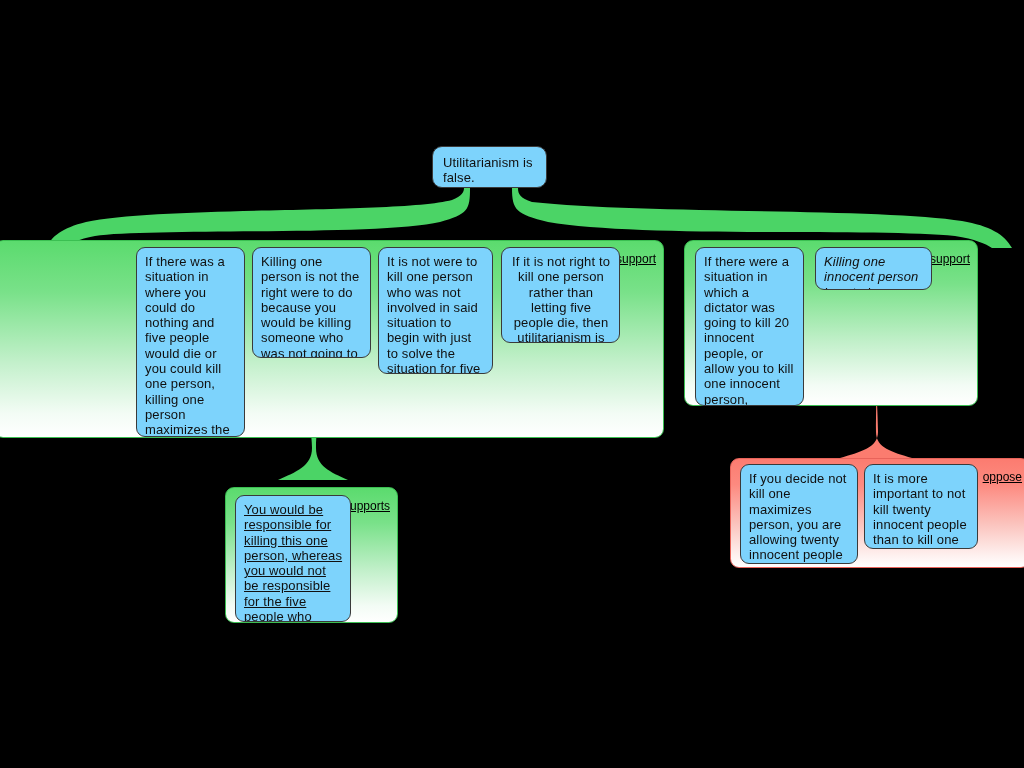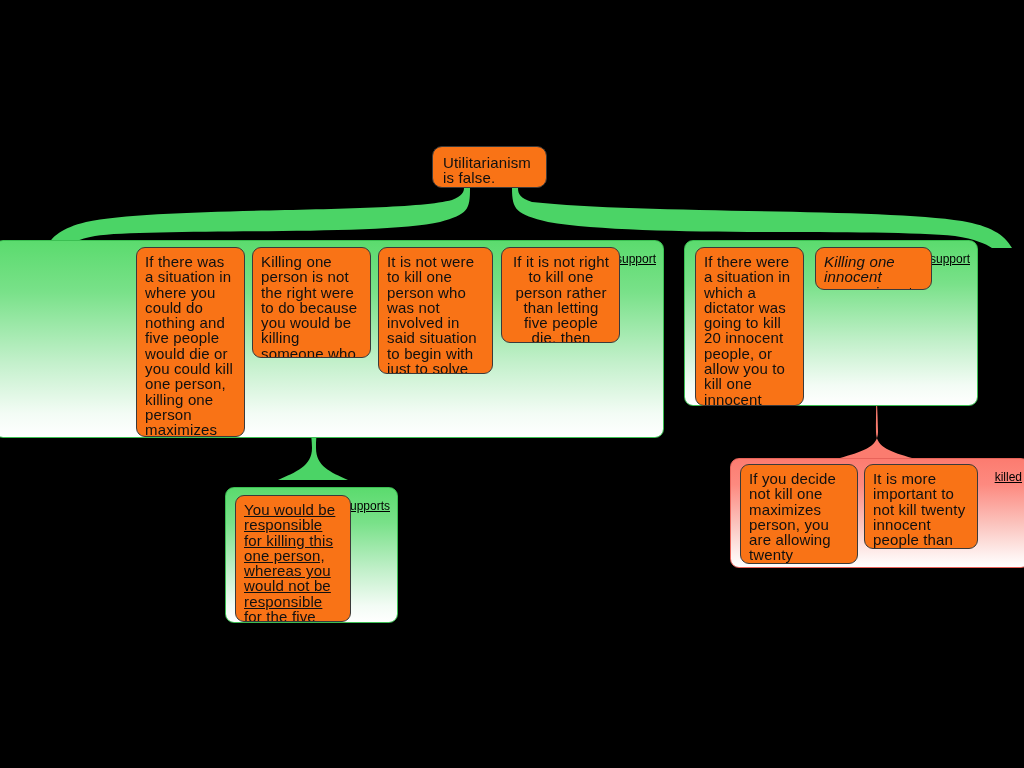--- a/index.html
+++ b/index.html
@@ -50,26 +50,26 @@
     line-height: 12px;
     color: #000000;
     font-family: "Liberation Sans", sans-serif;
     white-space: nowrap;
     text-decoration: underline;
   }
 
   
   .node {
     position: absolute;
-    background: #f97316;
+    background: #7dd3fc;
     border: 1px solid #3a3a3a;
     border-radius: 9px;
     box-sizing: border-box;
     padding: 6px 7px 5px 8px;
-    font-size: 15px;
+    font-size: 13px;
     line-height: 15.3px;
     color: #101010;
     font-family: "Liberation Sans", sans-serif;
     letter-spacing: 0.01em;
     overflow: hidden;
   }
   .node.root {
     border-radius: 10px;
     padding: 8px 9px 7px 10px;
   }
@@ -139,20 +139,20 @@
 
   <div class="node" style="left:815px; top:247px; width:117px; height:43px;font-style:italic;">Killing one innocent person is not okay.</div>
 
   <div class="group support" style="left:225px; top:487px; width:173px; height:136px;">
     <span class="group-label">supports</span>
   </div>
 
   <div class="node" style="left:235px; top:495px; width:116px; height:127px;text-decoration:underline;">You would be responsible for killing this one person, whereas you would not be responsible for the five people who would die.</div>
 
   <div class="group oppose" style="left:730px; top:458px; width:300px; height:110px;">
-    <span class="group-label">killed</span>
+    <span class="group-label">oppose</span>
   </div>
 
   <div class="node" style="left:740px; top:464px; width:118px; height:100px;">If you decide not kill one maximizes person, you are allowing twenty innocent people to be killed.</div>
 
   <div class="node" style="left:864px; top:464px; width:114px; height:85px;">It is more important to not kill twenty innocent people than to kill one innocent person.</div>
 
 </div>
 
 </body></html>

